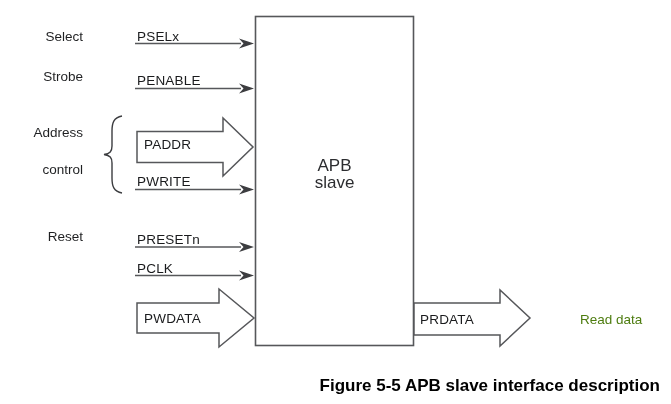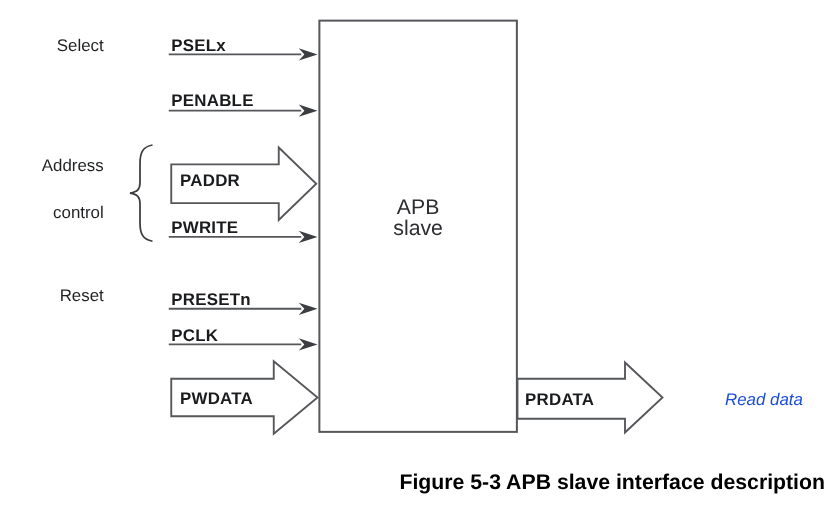--- a/index.html
+++ b/index.html
@@ -26,31 +26,30 @@
     width: 83px;
     text-align: right;
     font-size: 13.5px;
     line-height: 14px;
     color: #1f2022;
     white-space: nowrap;
   }
   .sig {
     position: absolute;
     font-size: 13.5px;
-    font-weight: bold;
+    font-weight: normal;
     color: #1a1b1d;
     white-space: nowrap;
     letter-spacing: 0.2px;
   }
   .free-lbl {
     position: absolute;
     font-size: 13.5px;
-    color: #1d4ed8;
+    color: #4d7c0f;
     white-space: nowrap;
-    font-style: italic;
   }
   .block-label {
     position: absolute;
     left: 255px;
     top: 158px;
     width: 159px;
     text-align: center;
     font-size: 17px;
     line-height: 16.5px;
     color: #2c2d30;
@@ -92,35 +91,36 @@
 
     <line x1="135" y1="275.5" x2="241" y2="275.5" stroke="#56575a" stroke-width="1.5"></line>
     <polygon points="239,270.6 254,275.5 239,280.4 243.5,275.5" fill="#3c3d40"></polygon>
 
     <polygon points="137,303 219,303 219,289 254,318 219,347 219,333 137,333" fill="#ffffff" stroke="#56575a" stroke-width="1.5"></polygon>
 
     <polygon points="414,303 500,303 500,290 530,318 500,346 500,335 414,335" fill="#ffffff" stroke="#56575a" stroke-width="1.5"></polygon>
   </svg>
 
   <div class="grp" style="top:30px">Select</div>
+  <div class="grp" style="top:70px">Strobe</div>
   <div class="grp" style="top:126px">Address</div>
   <div class="grp" style="top:163px">control</div>
   <div class="grp" style="top:230px">Reset</div>
 
   <div class="sig" style="left:137px; top:29px">PSELx</div>
   <div class="sig" style="left:137px; top:73px">PENABLE</div>
   <div class="sig" style="left:144px; top:137px">PADDR</div>
   <div class="sig" style="left:137px; top:174px">PWRITE</div>
   <div class="sig" style="left:137px; top:232px">PRESETn</div>
   <div class="sig" style="left:137px; top:261px">PCLK</div>
   <div class="sig" style="left:144px; top:311px">PWDATA</div>
   <div class="sig" style="left:420px; top:312px">PRDATA</div>
 
   <div class="block-label">
     <div>APB</div>
     <div>slave</div>
   </div>
 
   <div class="free-lbl" style="left:580px; top:312px">Read data</div>
 
-  <div class="caption">Figure 5-3 APB slave interface description</div>
+  <div class="caption">Figure 5-5 APB slave interface description</div>
 
 </div>
 
 </body></html>

